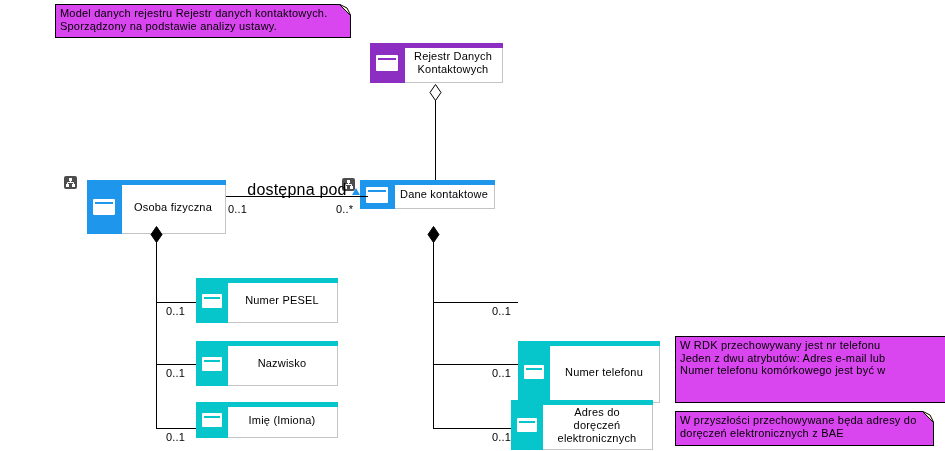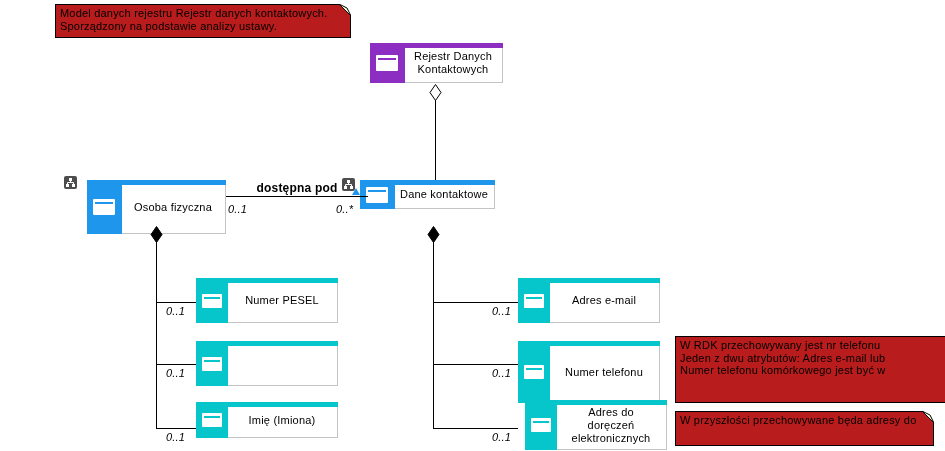--- a/index.html
+++ b/index.html
@@ -2,21 +2,21 @@
 <html><head>
 <meta charset="utf-8">
 <style>
   html,body{margin:0;padding:0;background:#ffffff;}
   .canvas{
     position:relative;width:945px;height:451px;background:#ffffff;overflow:hidden;
     font-family:"Liberation Sans",sans-serif;color:#000;letter-spacing:0.2px;
   }
   
   .note{
-    position:absolute;background:#b91c1c;border:1px solid #000;box-sizing:border-box;
+    position:absolute;background:#d946ef;border:1px solid #000;box-sizing:border-box;
     font-size:11px;line-height:12.6px;padding:2px 4px;color:#000;
   }
   .note .nline{white-space:nowrap;}
   .note .fold{position:absolute;top:-1px;right:-1px;}
   
   .el{position:absolute;background:#fff;border:1px solid #c4c4c4;box-sizing:border-box;}
   .el .topbar{position:absolute;top:-1px;left:-1px;right:-1px;height:5px;}
   .el .iconsec{position:absolute;top:-1px;left:-1px;bottom:-1px;width:35px;}
   .attr .iconsec{width:32px;}
   .purple .topbar,.purple .iconsec{background:#8D2EC2;}
@@ -32,22 +32,22 @@
   .el-main .win-icon{width:22px;height:16px;margin-top:-8px;}
   .attr .win-icon{width:20px;height:14px;margin-top:-7px;}
   .win-line{position:absolute;left:2px;right:2px;top:3px;height:2px;}
   .purple .win-line{background:#8D2EC2;}
   .blue .win-line{background:#1E96EC;}
   .cyan .win-line{background:#06C6CB;}
   
   .hline{position:absolute;height:1px;background:#000;}
   .vline{position:absolute;width:1px;background:#000;}
   .diamond{position:absolute;}
-  .mult{position:absolute;font-size:11px;color:#000;white-space:nowrap;font-style:italic;}
-  .assoc-label{position:absolute;font-size:12px;text-align:center;white-space:nowrap;font-weight:bold;}
+  .mult{position:absolute;font-size:11px;color:#000;white-space:nowrap;}
+  .assoc-label{position:absolute;font-size:16px;text-align:center;white-space:nowrap;}
   .tri-up{
     position:absolute;width:0;height:0;
     border-left:4px solid transparent;border-right:4px solid transparent;
     border-bottom:7px solid #1E96EC;
   }
   .sitemap{position:absolute;}
 </style>
 </head>
 <body>
 
@@ -158,56 +158,48 @@
         <span>Numer PESEL</span>
       </div>
   </div>
   <div class="el attr cyan" style="left:196px;top:341px;width:142px;height:45px">
     <div class="topbar"></div>
     <div class="iconsec">
       <span class="win-icon">
           <span class="win-line"></span>
         </span>
     </div>
+    <div class="label">
+        <span>Nazwisko</span>
+      </div>
   </div>
   <div class="el attr cyan" style="left:196px;top:402px;width:142px;height:36px">
     <div class="topbar"></div>
     <div class="iconsec">
       <span class="win-icon">
           <span class="win-line"></span>
         </span>
     </div>
     <div class="label">
         <span>Imię (Imiona)</span>
       </div>
   </div>
 
-  <div class="el attr cyan" style="left:518px;top:278px;width:142px;height:45px">
-    <div class="topbar"></div>
-    <div class="iconsec">
-      <span class="win-icon">
-          <span class="win-line"></span>
-        </span>
-    </div>
-    <div class="label">
-        <span>Adres e-mail</span>
-      </div>
-  </div>
   <div class="el attr cyan" style="left:518px;top:341px;width:142px;height:62px">
     <div class="topbar"></div>
     <div class="iconsec">
       <span class="win-icon">
           <span class="win-line"></span>
         </span>
     </div>
     <div class="label">
         <span>Numer telefonu</span>
       </div>
   </div>
-  <div class="el attr cyan" style="left:525px;top:400px;width:142px;height:50px">
+  <div class="el attr cyan" style="left:511px;top:400px;width:142px;height:50px">
     <div class="topbar"></div>
     <div class="iconsec">
       <span class="win-icon">
           <span class="win-line"></span>
         </span>
     </div>
     <div class="label">
         <span>Adres do doręczeń elektronicznych</span>
       </div>
   </div>
@@ -223,15 +215,16 @@
     <div class="nline">Numer telefonu komórkowego jest być w</div>
   </div>
 
   <div class="note" style="left:675px;top:411px;width:259px;height:35px">
     <svg class="fold" width="12" height="12" viewBox="0 0 12 12">
       <polygon points="0,0 12,0 12,12" fill="#ffffff"></polygon>
       <polyline points="0,0 12,12" stroke="#000000" stroke-width="1" fill="none"></polyline>
       <polygon points="0,0 8,4 12,12" fill="#FCFCD6" stroke="#000000" stroke-width="1"></polygon>
     </svg>
     <div class="nline">W przyszłości przechowywane będa adresy do</div>
+    <div class="nline">doręczeń elektronicznych z BAE</div>
   </div>
 
 </div>
 
 </body></html>

